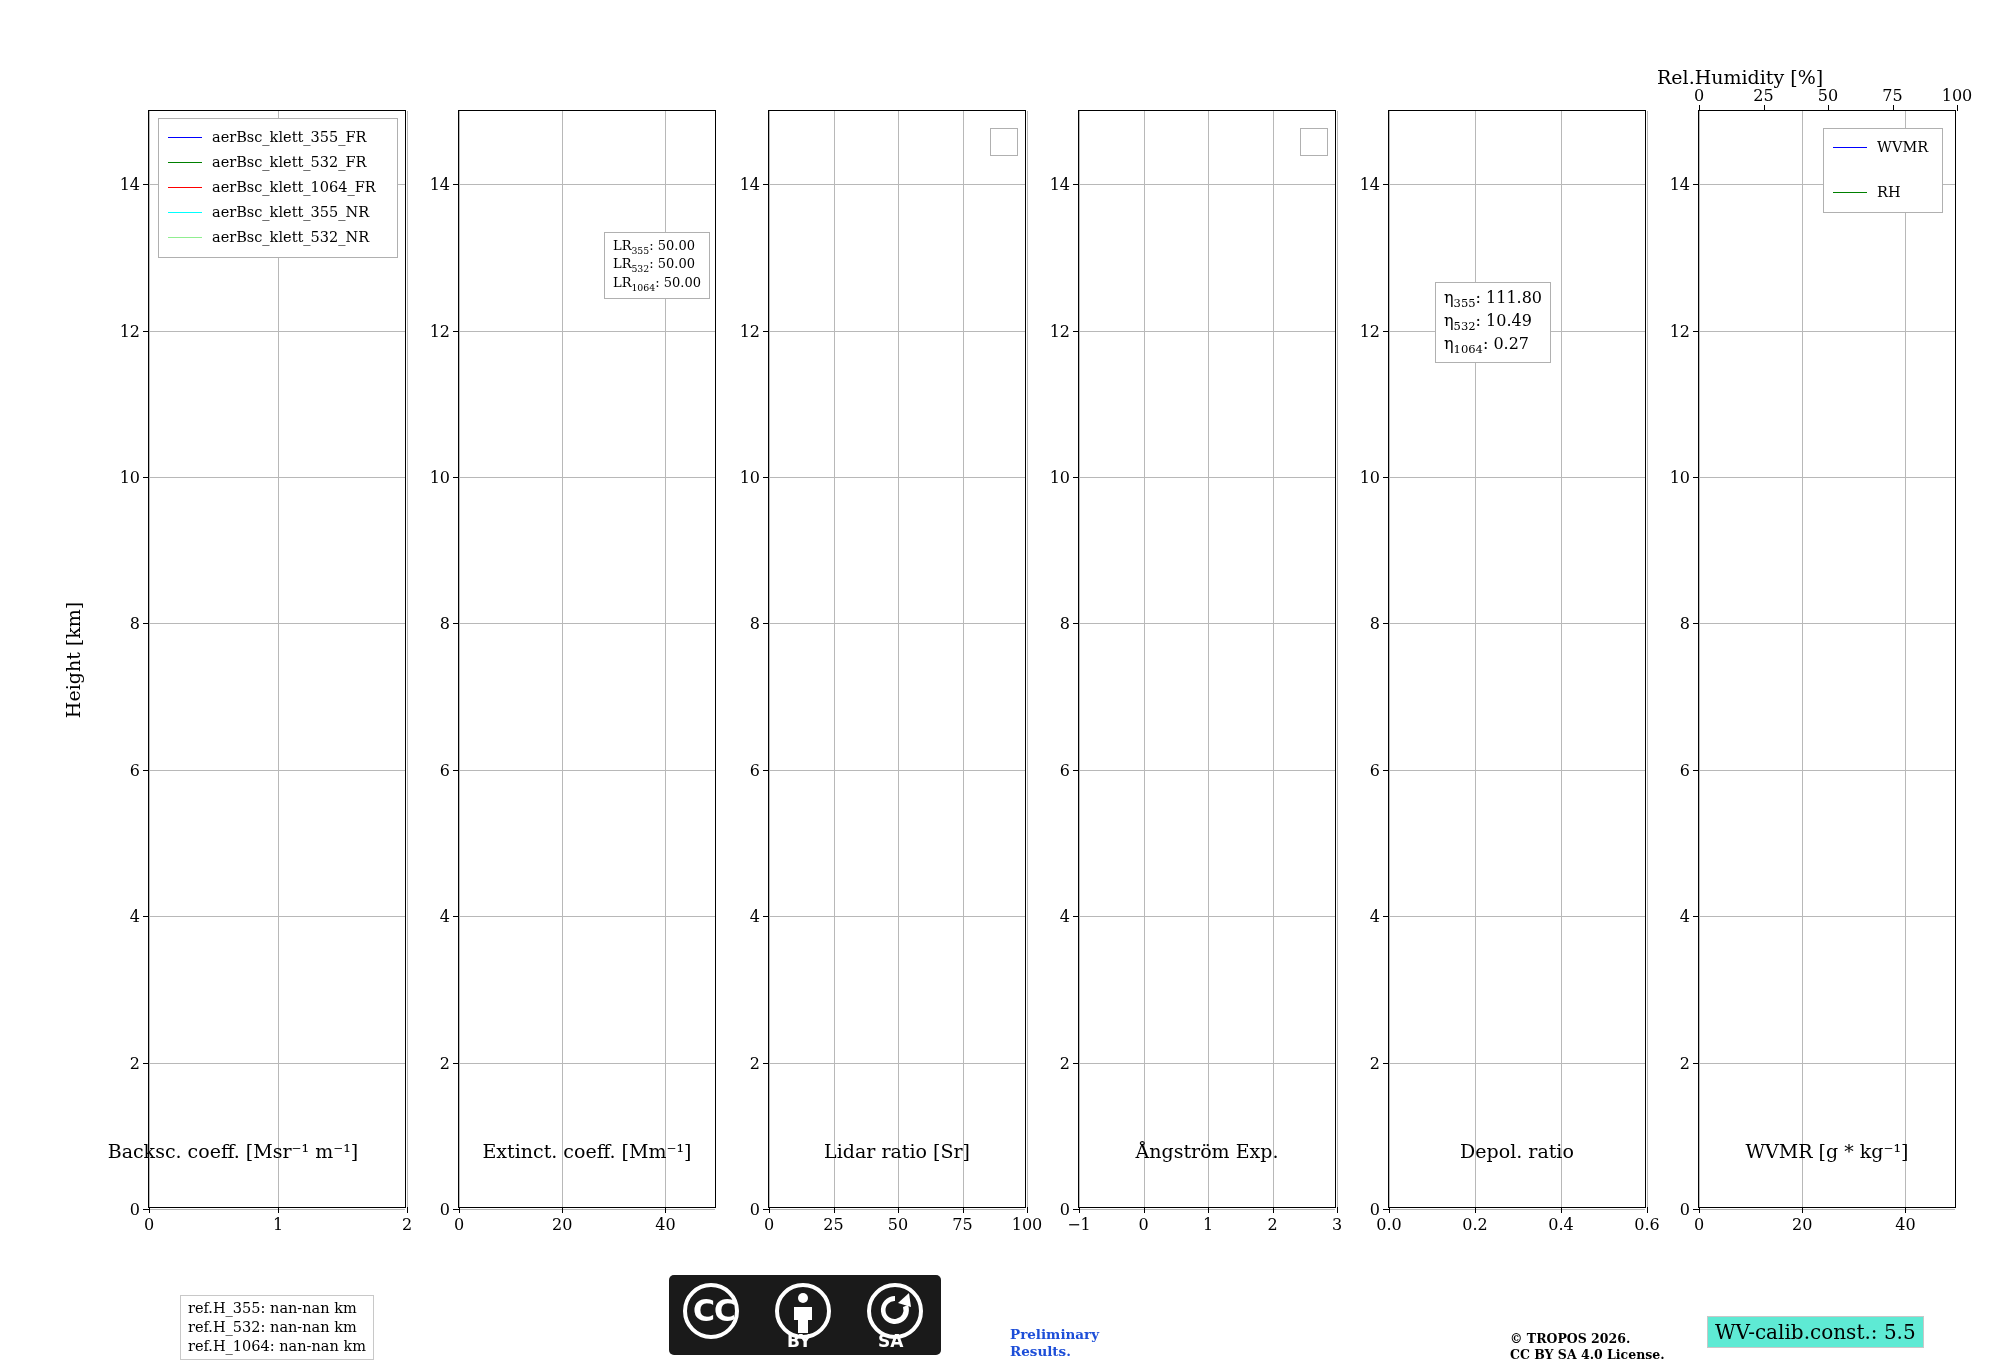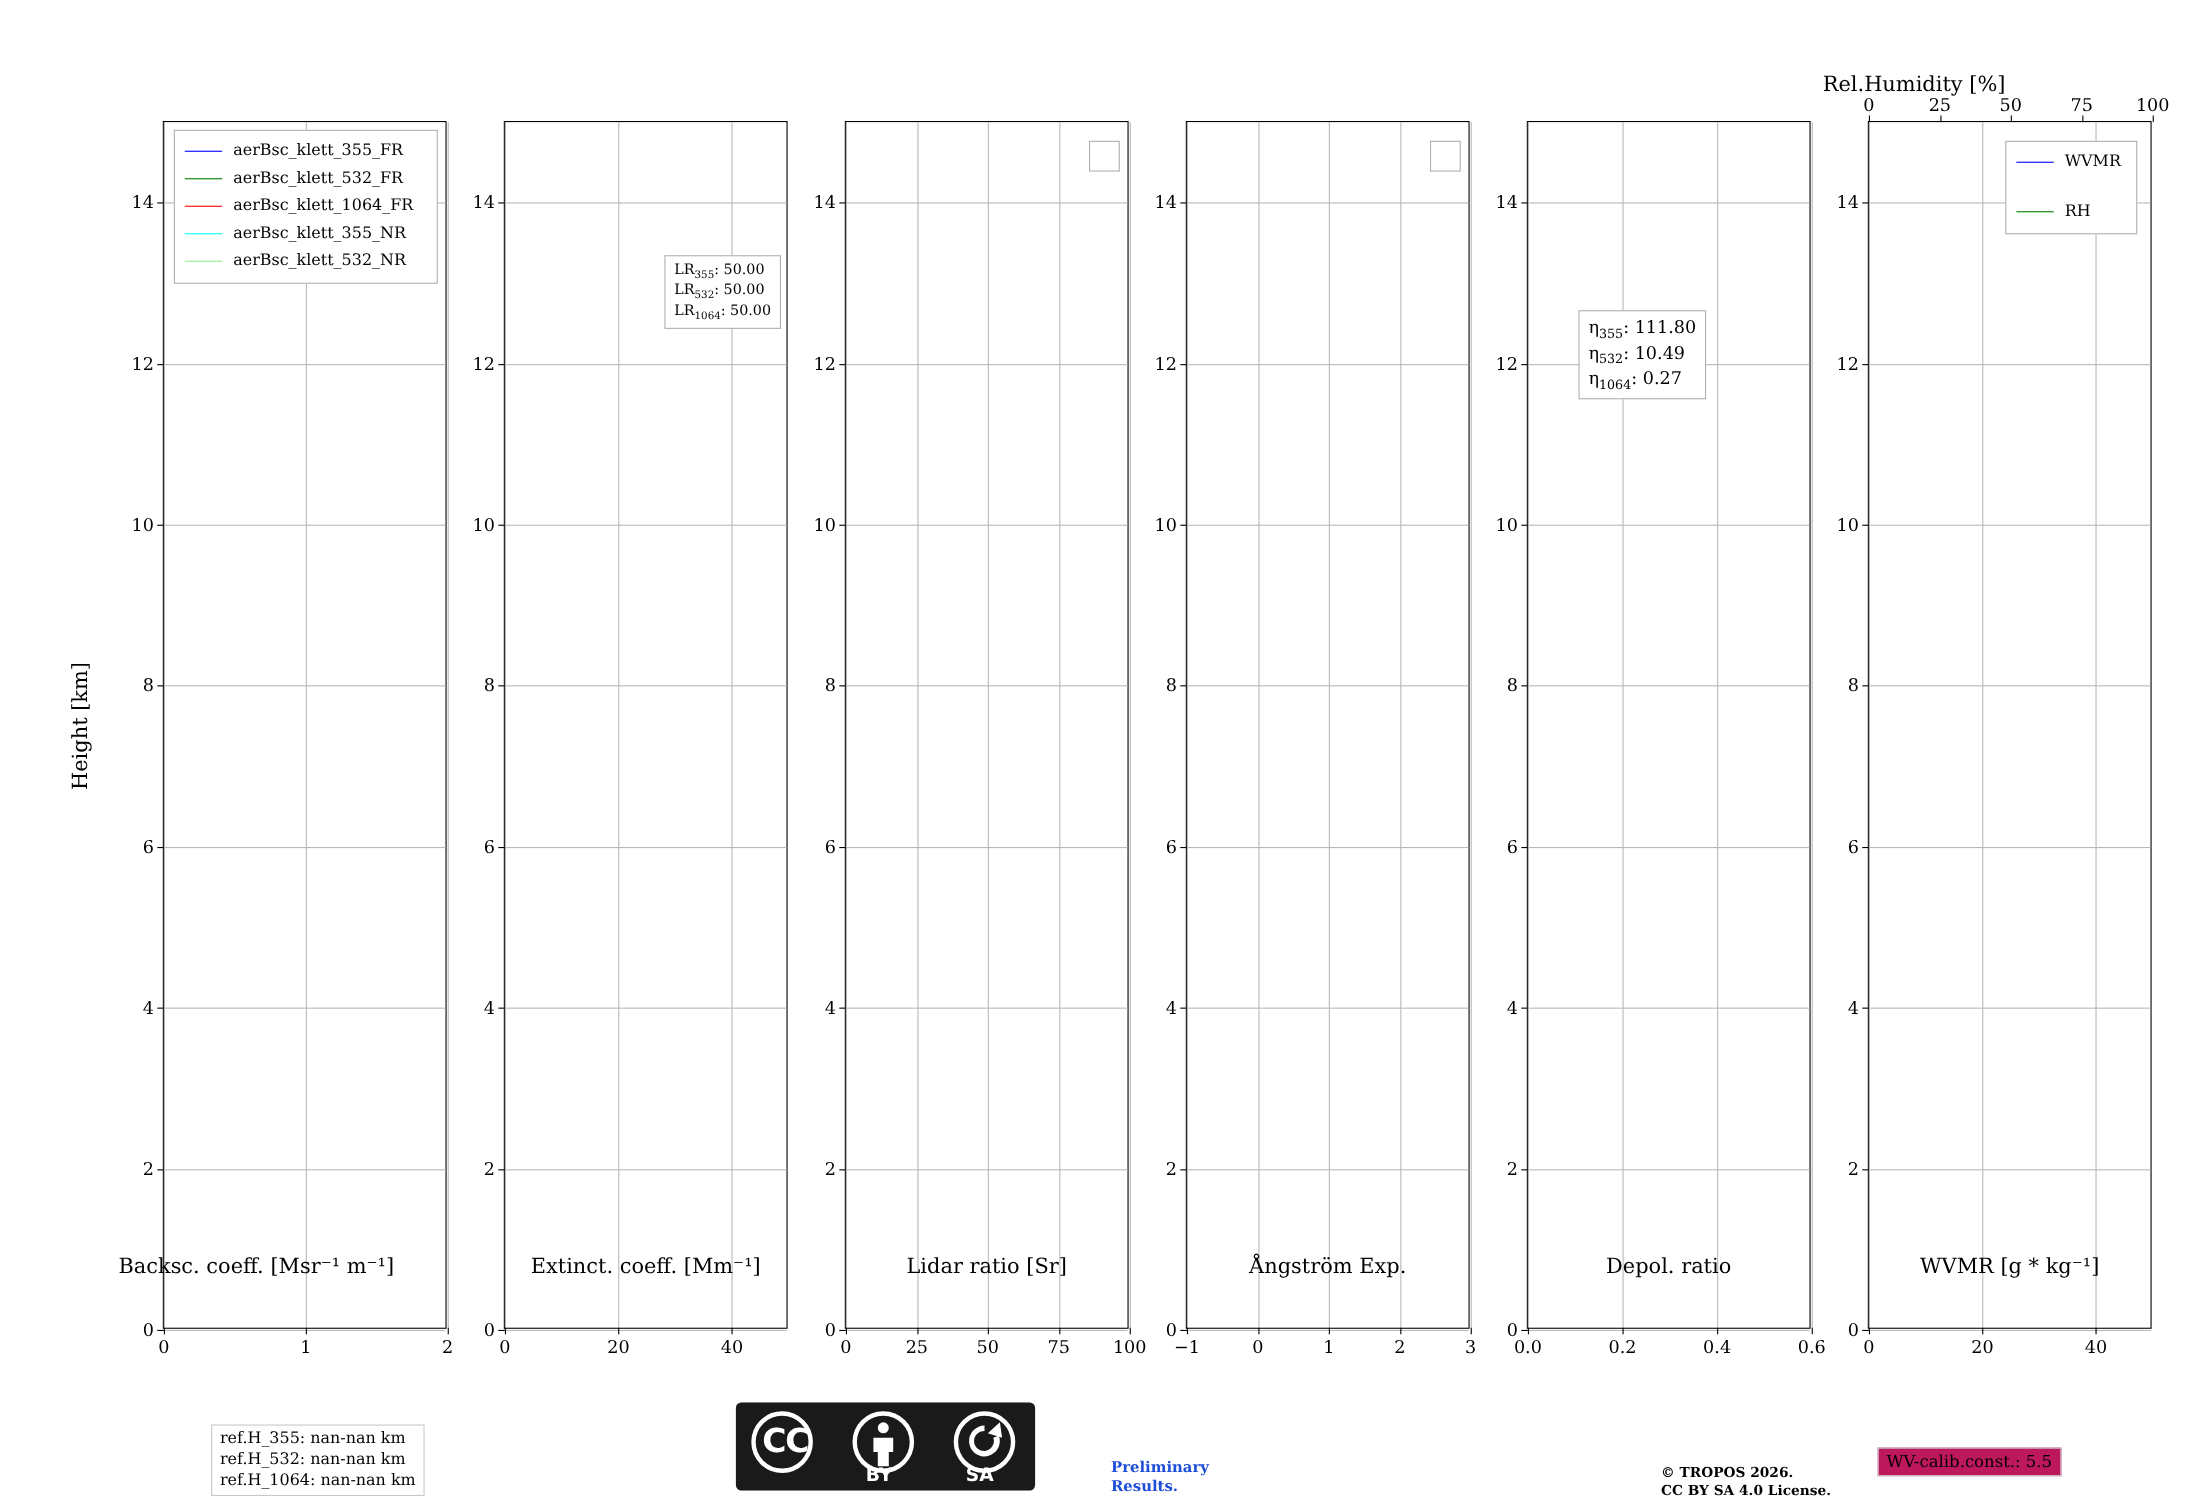--- a/index.html
+++ b/index.html
@@ -166,35 +166,35 @@
     position: absolute;
     width: 26px;
     height: 26px;
     background: #ffffff;
     border: 1px solid #b0b0b0;
   }
 
   
   .refbox {
     position: absolute;
-    left: 192px;
+    left: 180px;
     top: 1295px;
     font-size: 14.5px;
     line-height: 1.32;
     background: #ffffff;
     border: 1px solid #c8c8c8;
     padding: 3px 7px;
     white-space: nowrap;
   }
   .wvcal {
     position: absolute;
     left: 1707px;
     top: 1316px;
-    font-size: 15px;
-    background: #be185d;
+    font-size: 20px;
+    background: #5eead4;
     border: 1px solid #c8c8c8;
     padding: 3px 7px;
     white-space: nowrap;
   }
   .prelim {
     position: absolute;
     left: 1010px;
     top: 1326px;
     font-size: 13.5px;
     font-weight: bold;

